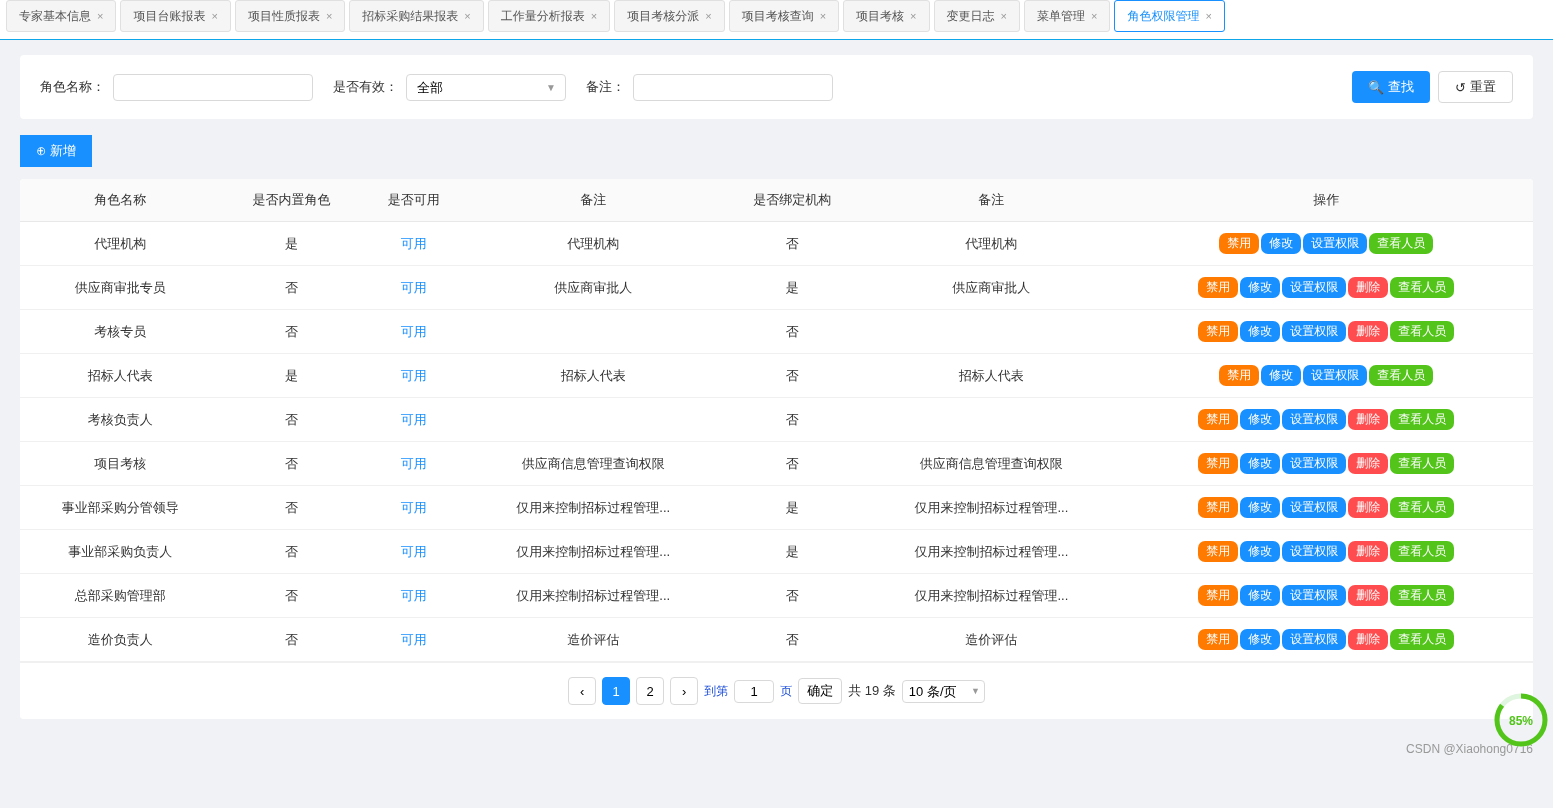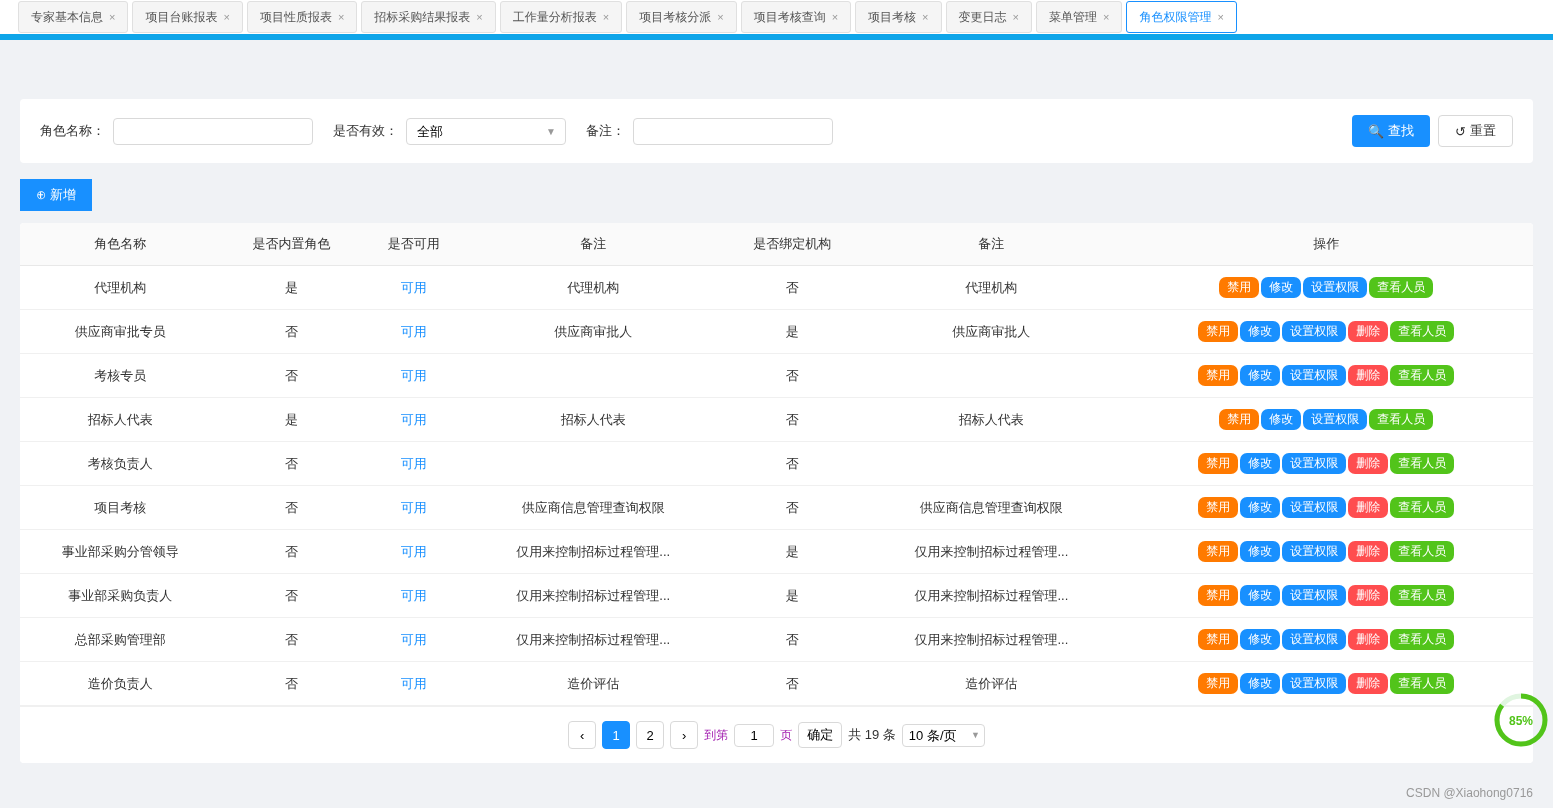--- a/index.html
+++ b/index.html
@@ -1,40 +1,39 @@
 <!DOCTYPE html>
 <html><head>
   <meta charset="utf-8">
   <style>
     * { box-sizing: border-box; margin: 0; padding: 0; }
     body { font-family: "Microsoft YaHei", Arial, sans-serif; font-size: 13px; background: #f0f2f5; color: #333; }
 
     
     .tab-bar {
       display: flex; flex-wrap: nowrap; overflow-x: auto;
-      background: #fff; border-bottom: 6px solid #0ea5e9;
-      padding: 0 16px; height: 40px; align-items: center;
+      background: #fff; border-bottom: 1px solid #0ea5e9;
+      padding: 0 4px; height: 40px; align-items: flex-start;
     }
     .tab-item {
       display: flex; align-items: center; padding: 0 12px; height: 32px;
       border: 1px solid #e0e0e0; border-radius: 3px; margin: 0 2px;
       cursor: pointer; white-space: nowrap; font-size: 12px;
       background: #f5f5f5; color: #555;
     }
     .tab-item.active {
       background: #fff; color: #1890ff; border-color: #1890ff;
     }
     .tab-item .tab-close {
       margin-left: 6px; color: #999; font-size: 11px; cursor: pointer;
     }
 
     
     .main-content {
       padding: 15px 20px;
-      margin-top: 44px;
     }
 
     
     .search-bar {
       background: #fff; padding: 16px 20px; border-radius: 4px;
       margin-bottom: 16px; display: flex; align-items: center; gap: 20px;
       flex-wrap: wrap;
     }
     .search-field {
       display: flex; align-items: center; gap: 8px;
@@ -110,21 +109,21 @@
     .pagination {
       display: flex; align-items: center; justify-content: center;
       padding: 14px; gap: 6px; background: #fff; border-top: 1px solid #f0f0f0;
     }
     .page-btn {
       width: 28px; height: 28px; border: 1px solid #d9d9d9; border-radius: 4px;
       background: #fff; cursor: pointer; font-size: 13px;
       display: flex; align-items: center; justify-content: center;
     }
     .page-btn.active { background: #1890ff; color: #fff; border-color: #1890ff; }
-    .page-nav { color: #a21caf; font-size: 12px; }
+    .page-nav { color: #1d4ed8; font-size: 12px; }
     .page-input {
       width: 40px; border: 1px solid #d9d9d9; border-radius: 4px;
       text-align: center; padding: 3px; font-size: 13px;
     }
     .page-confirm {
       background: #fff; border: 1px solid #d9d9d9; border-radius: 4px;
       padding: 3px 8px; cursor: pointer; font-size: 13px;
     }
     .page-info { color: #333; font-size: 13px; }
     .page-size-select {

